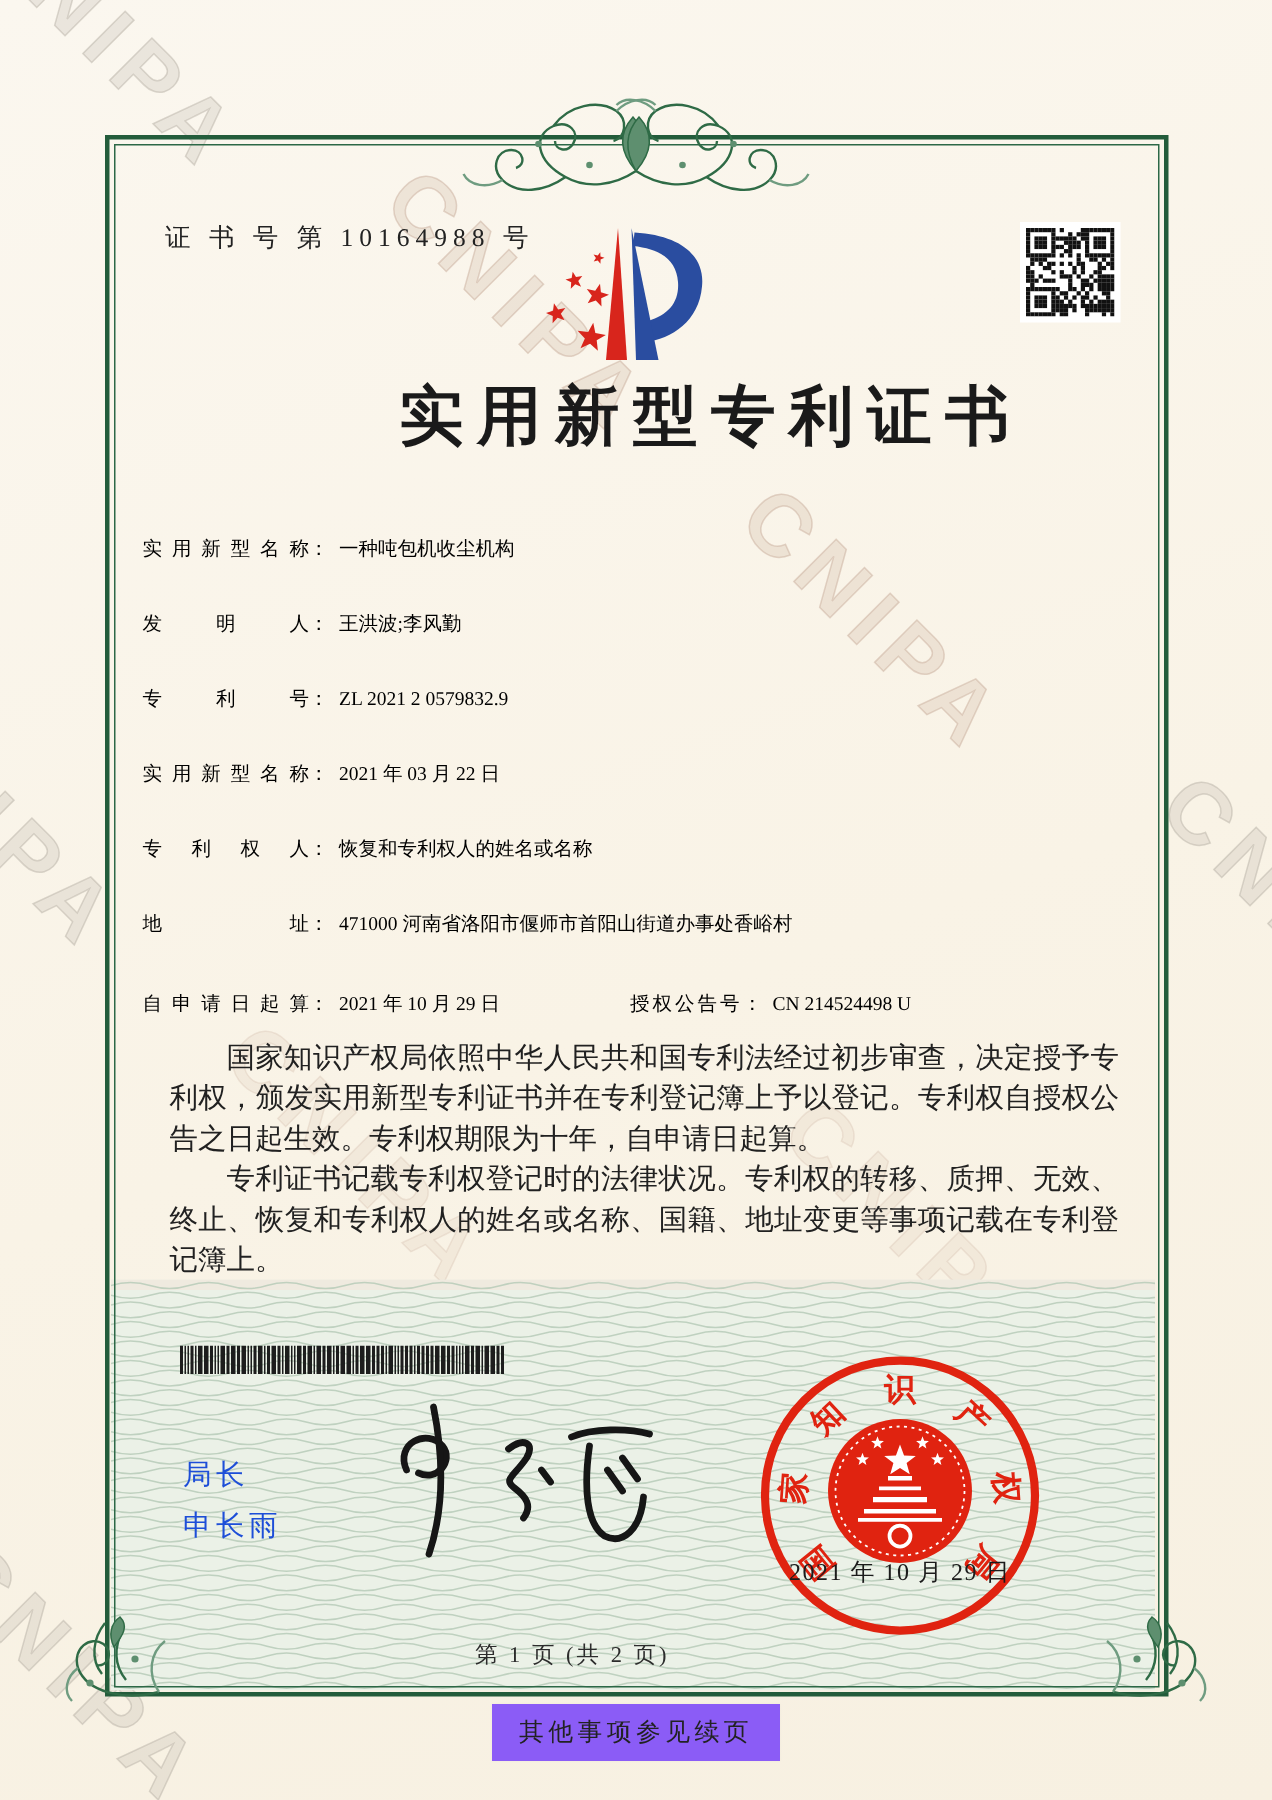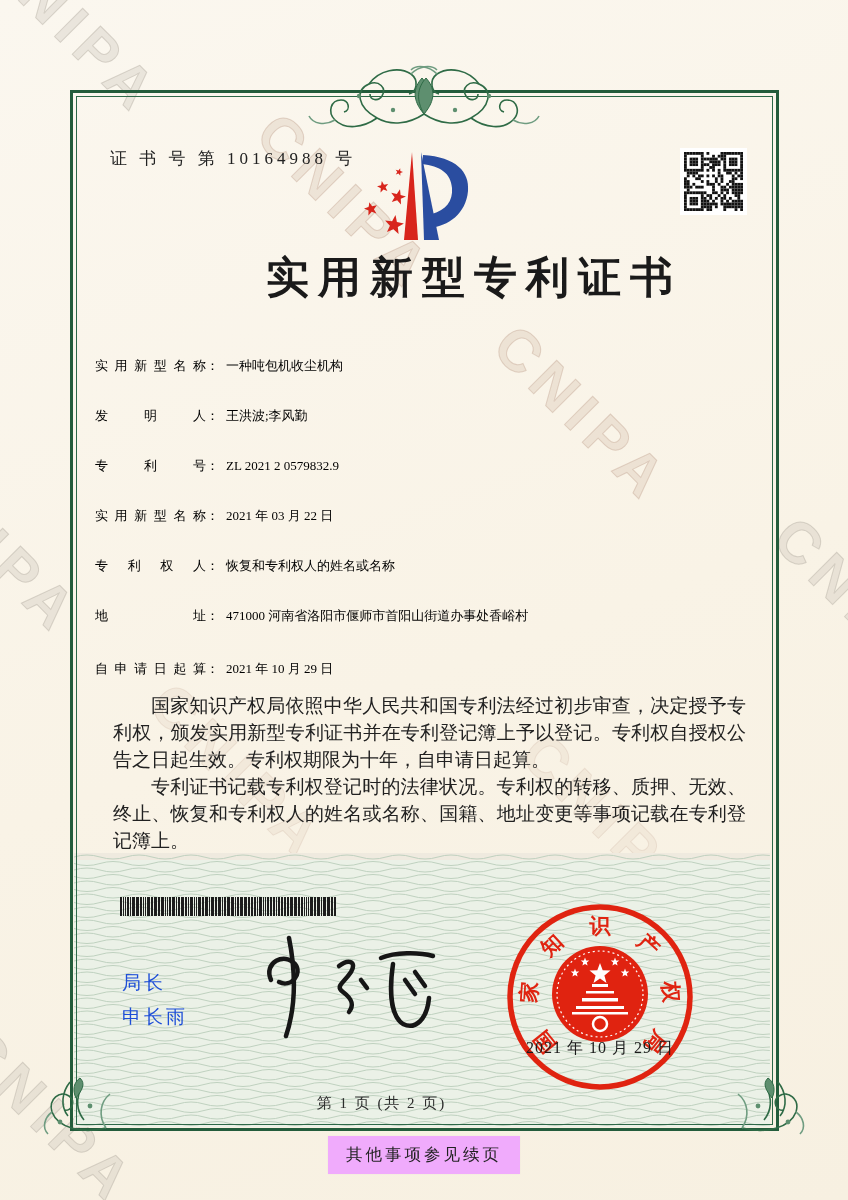--- a/index.html
+++ b/index.html
@@ -73,21 +73,21 @@
     position:absolute;left:50%;top:50%;font-size:21px;font-weight:bold;color:#e02310;
     font-family:"Liberation Serif","DejaVu Serif",serif;
   }
   .seal-date{
     position:absolute;left:0;top:136px;width:100%;text-align:center;
     font-size:16px;letter-spacing:1px;color:#1b1b1b;z-index:3;
   }
   .page-num{position:absolute;left:70px;top:1094px;width:623px;text-align:center;
             font-size:15px;letter-spacing:2px;color:#2c2c2c;font-family:Liberation Serif, serif;}
   .note-row{position:absolute;left:0;top:1136px;width:848px;text-align:center;}
-  .note-box{display:inline-block;background:#f0abfc;padding:8px 18px;font-size:16.5px;
+  .note-box{display:inline-block;background:#8b5cf6;padding:8px 18px;font-size:16.5px;
             letter-spacing:3px;color:#222;box-shadow:0 0 2px rgba(0,0,0,0.04);}
 </style>
 </head>
 <body>
 
 <div class="wm wm1 grey">CNIPA</div>
 <div class="wm wm2">CNIPA</div>
 <div class="wm wm3">CNIPA</div>
 <div class="wm wm4 grey">CNIPA</div>
 <div class="wm wm5 grey">CNIPA</div>
@@ -475,20 +475,23 @@
   <span class="lbl">实用新型名称</span><span>：</span><span class="val">2021 年 03 月 22 日</span>
 </div>
 <div class="frow r4">
   <span class="lbl">专 利 权 人</span><span>：</span><span class="val">恢复和专利权人的姓名或名称</span>
 </div>
 <div class="frow r5">
   <span class="lbl">地　　　址</span><span>：</span><span class="val">471000 河南省洛阳市偃师市首阳山街道办事处香峪村</span>
 </div>
 <div class="frow r6">
   <span class="lbl">自申请日起算</span><span>：</span><span class="val">2021 年 10 月 29 日</span>
+  <span class="grant2">
+    <span class="lbl2">授权公告号</span><span>：</span><span class="val">CN 214524498 U</span>
+  </span>
 </div>
 
 <div class="body-text">
   <p>国家知识产权局依照中华人民共和国专利法经过初步审查，决定授予专利权，颁发实用新型专利证书并在专利登记簿上予以登记。专利权自授权公告之日起生效。专利权期限为十年，自申请日起算。</p>
   <p>专利证书记载专利权登记时的法律状况。专利权的转移、质押、无效、终止、恢复和专利权人的姓名或名称、国籍、地址变更等事项记载在专利登记簿上。</p>
 </div>
 
 <svg id="barcode" width="218" height="19">
     <rect x="0" y="0" width="2" height="19" fill="#1d1d1d"></rect>
     <rect x="3" y="0" width="1" height="19" fill="#1d1d1d"></rect>

